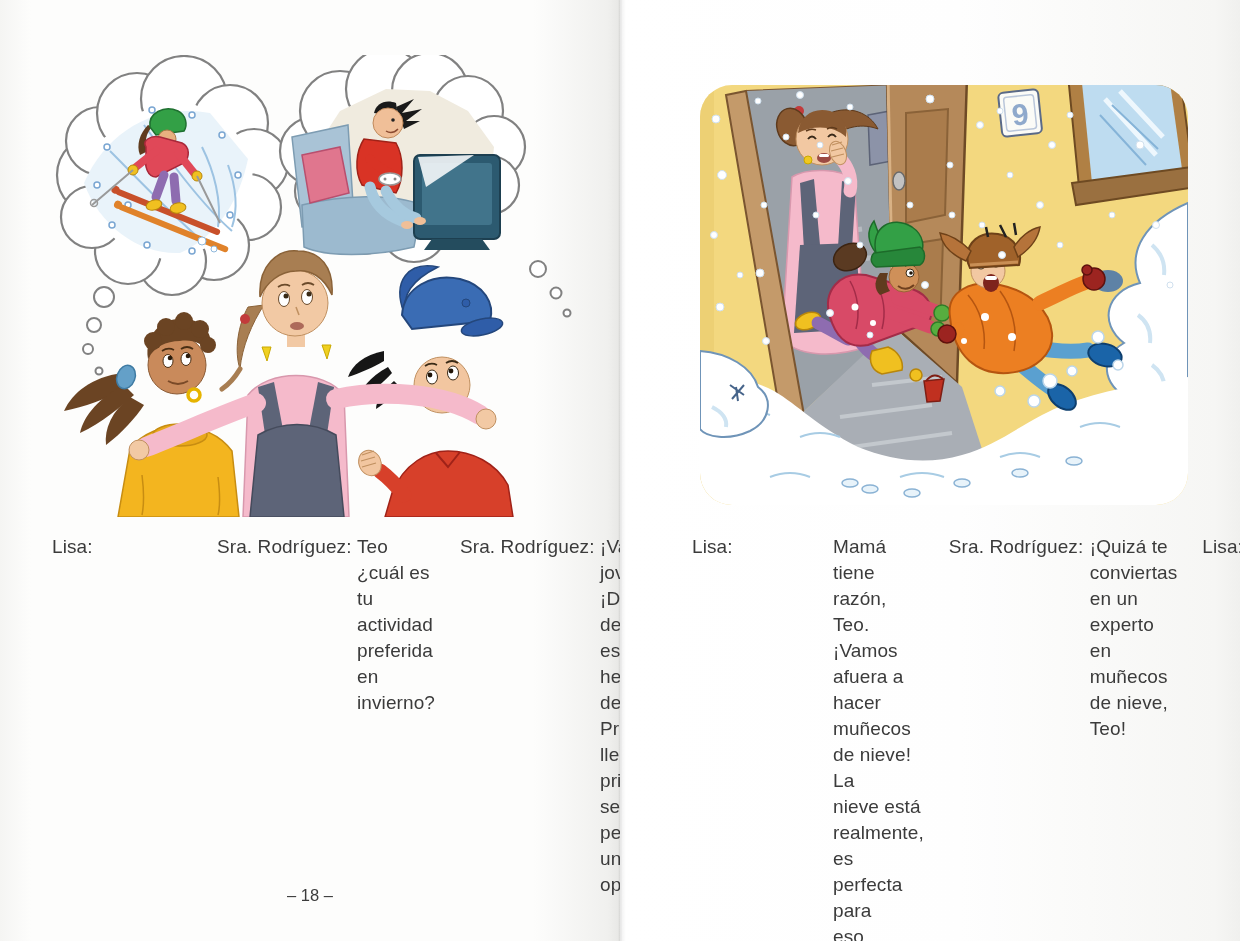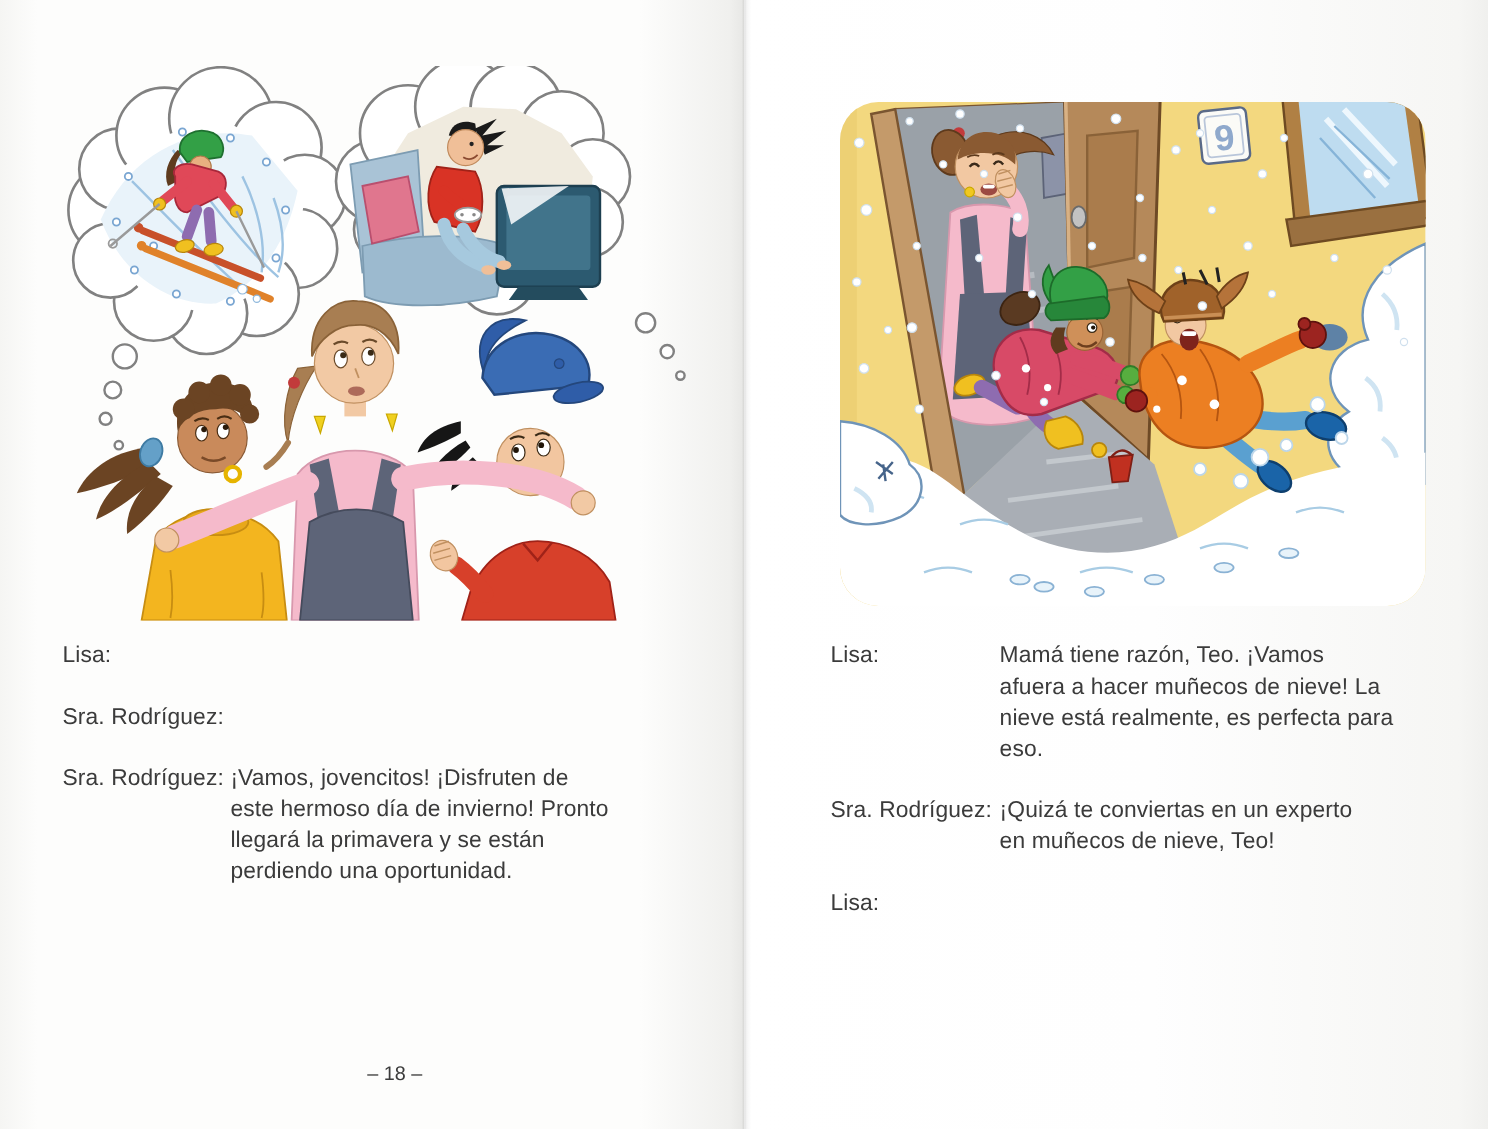--- a/index.html
+++ b/index.html
@@ -25,32 +25,32 @@
   }
   .gutter{
     position:absolute;left:618px;top:0;width:8px;height:941px;
     background:linear-gradient(90deg,rgba(0,0,0,0) 0%,rgba(0,0,0,0.10) 35%,rgba(0,0,0,0.04) 55%,rgba(0,0,0,0) 100%);
     pointer-events:none;
   }
   .illus{position:absolute;display:block;}
   .illus-left{left:52px;top:55px;width:523px;height:462px;}
   .illus-right{left:80px;top:85px;width:488px;height:420px;}
   .dialogue{
-    position:absolute;display:flex;flex-direction:column;gap:25px;
+    position:absolute;display:flex;flex-direction:row;gap:25px;
     font-size:19px;line-height:26px;color:#3b3b3b;letter-spacing:0.1px;
   }
   .dialogue-left{left:52px;top:534px;width:505px;}
   .dialogue-right{left:72px;top:534px;width:512px;}
   .entry{display:flex;}
   .dialogue-left .speaker{width:140px;flex:none;}
   .dialogue-right .speaker{width:141px;flex:none;}
   .text{flex:1;white-space:pre-line;}
   .page-number{
     position:absolute;bottom:36px;left:0;width:100%;
-    text-align:center;font-size:16.5px;color:#3b3b3b;padding-left:19px;
+    text-align:center;font-size:16.5px;color:#3b3b3b;
   }
 </style>
 </head>
 <body>
 
 <div class="spread">
 
   <div class="page page-left">
 
     <svg class="illus illus-left" viewBox="0 0 523 462" xmlns="http://www.w3.org/2000/svg">
@@ -250,20 +250,22 @@
         </g>
       </g>
     </svg>
 
     <div class="dialogue dialogue-left">
       <div class="entry">
         <div class="speaker">Lisa:</div>
       </div>
       <div class="entry">
         <div class="speaker">Sra. Rodríguez:</div>
+        <div class="text">Teo ¿cuál es tu actividad preferida
+en invierno?</div>
       </div>
       <div class="entry">
         <div class="speaker">Sra. Rodríguez:</div>
         <div class="text">¡Vamos, jovencitos! ¡Disfruten de
 este hermoso día de invierno! Pronto
 llegará la primavera y se están
 perdiendo una oportunidad.</div>
       </div>
     </div>
 

